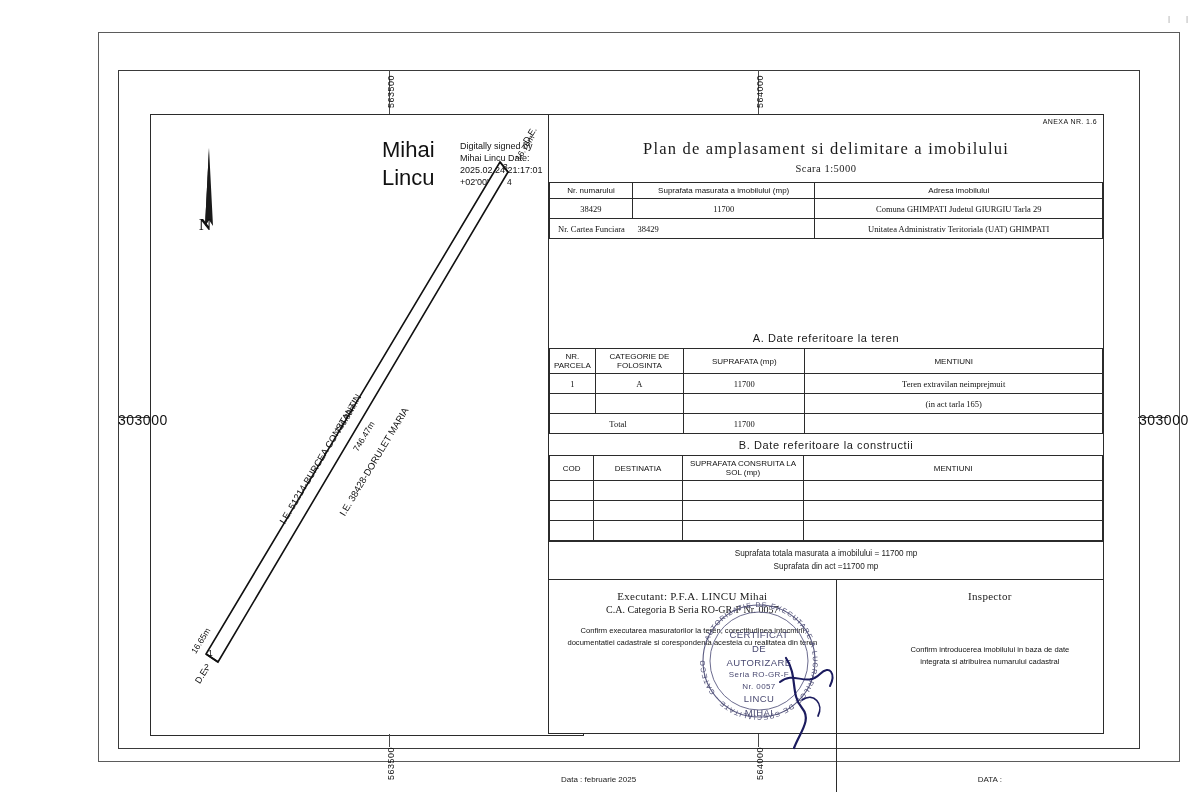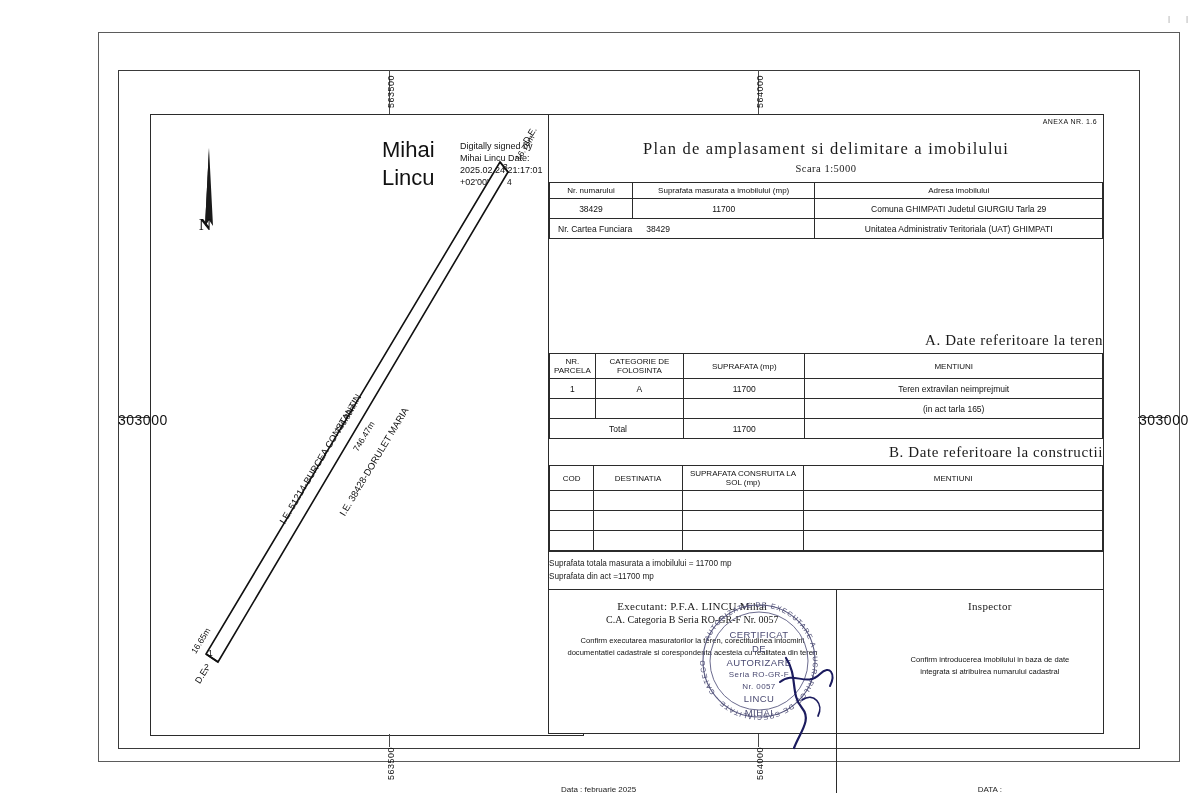--- a/index.html
+++ b/index.html
@@ -109,25 +109,25 @@
     color: #111;
   }
   table.t td, table.t th {
     border: 1px solid #2b2b2b;
     padding: 3px 4px;
     text-align: center;
     font-weight: normal;
     vertical-align: middle;
   }
   .hdr-row td { font-size: 8px; }
-  .thin td { height: 13px; }
+  .thin td { height: 13px; font-family: Liberation Serif, serif; }
   .sec-head {
-    text-align: right;
-    font-family: Liberation Serif, serif;
-    font-size: 15px;
+    text-align: center;
+    font-family: Liberation Sans, sans-serif;
+    font-size: 11px;
     letter-spacing: .6px;
     padding: 5px 0 4px;
   }
   
   .sig {
     position: relative;
     height: 88px;
   }
   .sig-name {
     position: absolute;
@@ -183,20 +183,21 @@
     left: 12px; bottom: 8px;
     font-size: 8px;
   }
   .b-date-r {
     position: absolute;
     left: 50%; transform: translateX(-50%);
     bottom: 8px;
     font-size: 8px;
   }
   .totals {
+    text-align: center;
     font-size: 8.2px;
     line-height: 1.6;
     padding: 5px 0 6px;
     border-top: 1px solid #2b2b2b;
   }
   
   .stamp {
     position: absolute;
     left: 690px; top: 592px;
     width: 138px; height: 138px;

